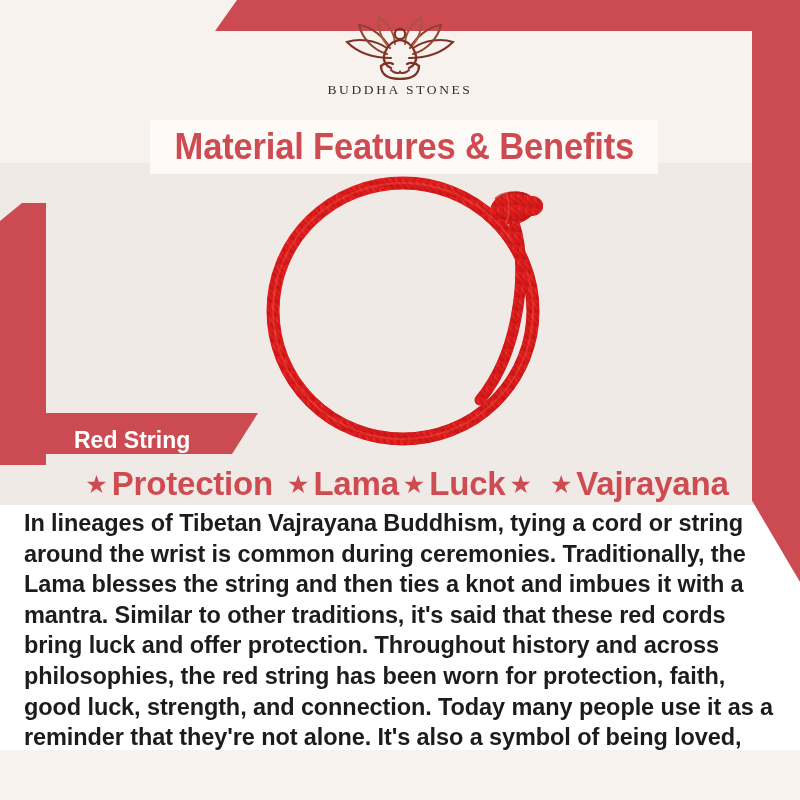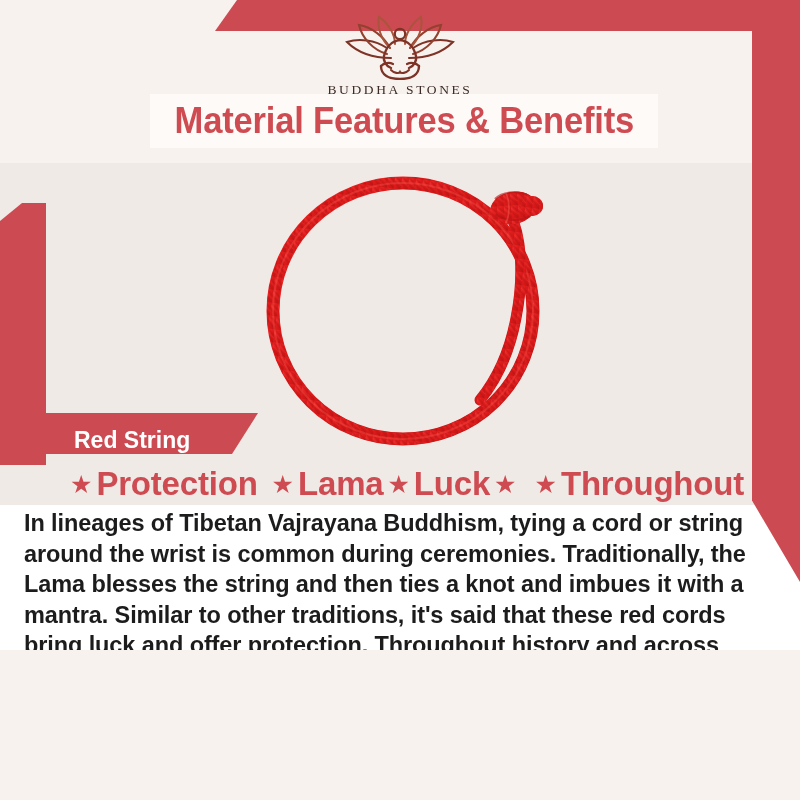--- a/index.html
+++ b/index.html
@@ -10,21 +10,21 @@
     width: 800px;
     height: 800px;
     font-family: "Liberation Sans", sans-serif;
     background: #f8f2ee;
     overflow: hidden;
   }
 
   #poster {
     position: relative;
     width: 800px;
-    height: 650px;
+    height: 750px;
     overflow: hidden;
     background: #86efac;
   }
 
   
   .bg-top {
     position: absolute;
     left: 0; top: 0;
     width: 800px; height: 163px;
     background: #f8f2ee;
@@ -93,21 +93,21 @@
     font-family: "Liberation Serif", serif;
     font-size: 13.5px;
     letter-spacing: 2.6px;
     color: #3b2a26;
     font-weight: 400;
   }
 
   
   .title-band {
     position: absolute;
-    left: 150px; top: 94px;
+    left: 150px; top: 120px;
     width: 508px; height: 54px;
     background: #fdfaf7;
     display: flex;
     align-items: center;
     justify-content: center;
   }
   .title-text {
     font-family: "Liberation Sans Narrow", "Liberation Sans", sans-serif;
     font-weight: bold;
     font-size: 36px;
@@ -287,19 +287,19 @@
     </div>
     <div class="benefit">
       <span class="star">★</span>
       <span class="blabel">Luck</span>
     </div>
     <div class="benefit">
       <span class="star">★</span>
     </div>
     <div class="benefit gap-lg">
       <span class="star">★</span>
-      <span class="blabel">Throughout</span>
+      <span class="blabel">Vajrayana</span>
     </div>
   </div>
 
   <div class="para">In lineages of Tibetan Vajrayana Buddhism, tying a cord or string around the wrist is common during ceremonies. Traditionally, the Lama blesses the string and then ties a knot and imbues it with a mantra. Similar to other traditions, it's said that these red cords bring luck and offer protection. Throughout history and across philosophies, the red string has been worn for protection, faith, good luck, strength, and connection. Today many people use it as a reminder that they're not alone. It's also a symbol of being loved, supported and, feeling safe and secure. For others, it's a prompt to stay positive while facing any adversity.</div>
 
 </div>
 
 </body></html>

